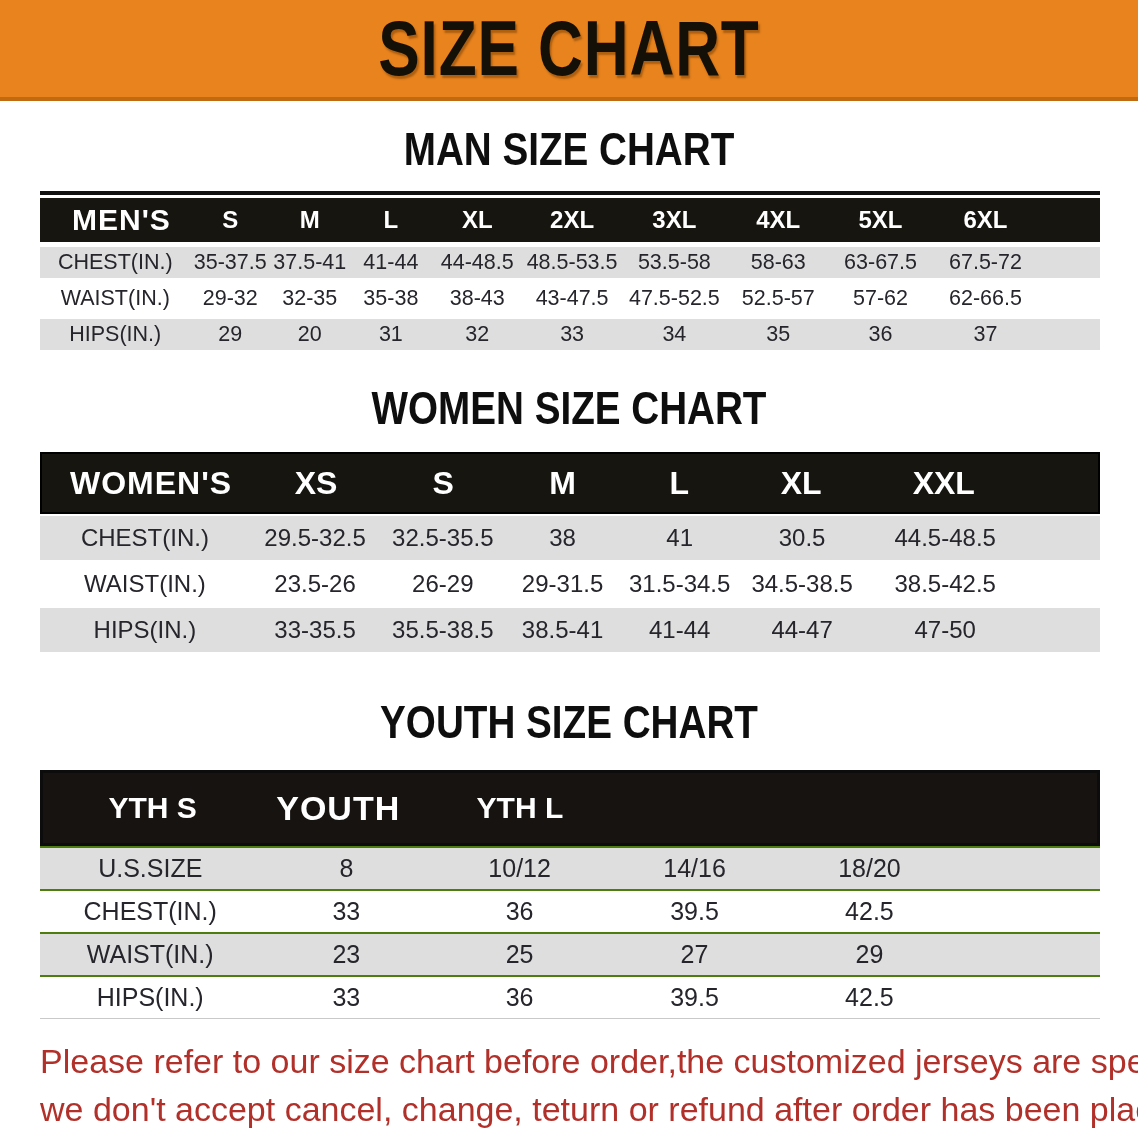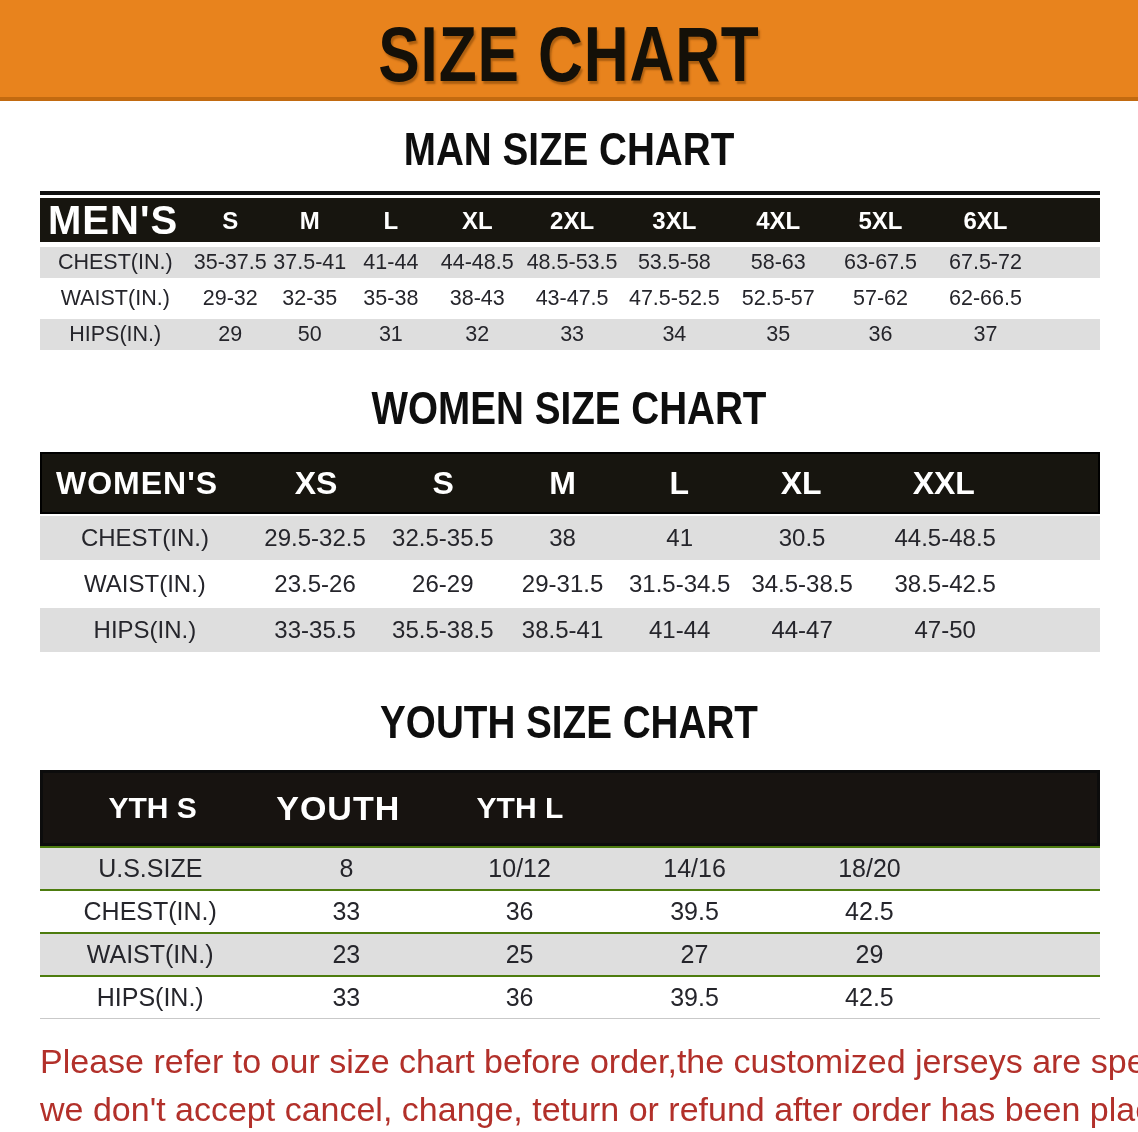--- a/index.html
+++ b/index.html
@@ -1,20 +1,20 @@
 <!DOCTYPE html>
 <html><head>
 <meta charset="utf-8">
 <style>
   html,body { margin:0; padding:0; background:#ffffff; font-family:"Liberation Sans", sans-serif; }
   .page { position:relative; width:1138px; height:1132px; background:#ffffff; overflow:hidden; }
 
   
   .banner { height:97px; background:#E8831D; border-bottom:4px solid #C26A10;
-            display:flex; align-items:flex-end; justify-content:center; }
+            display:flex; align-items:center; justify-content:center; }
   .banner-title { font-size:74px; font-weight:bold; color:#141008; letter-spacing:1px;
                   transform:scaleX(0.84) scaleY(1.04); transform-origin:center;
                   text-shadow:2px 3px 2px rgba(100,50,0,0.45); white-space:nowrap; }
 
   
   .section-heading { text-align:center; font-size:46px; font-weight:bold; color:#0e0e0e;
                      transform:scaleX(0.84); transform-origin:center; line-height:52px;
                      white-space:nowrap; }
   .h-man   { margin-top:22px; }
   .h-women { margin-top:32px; }
@@ -28,30 +28,30 @@
   .th { text-align:center; font-weight:bold; white-space:nowrap; }
   .th.label { text-align:left; letter-spacing:1px; }
   .td { text-align:center; color:#25252b; white-space:nowrap; }
   .gray  { background:#DEDEDE; }
   .white { background:#ffffff; }
 
   
   .men-grid { grid-template-columns:14.2% 7.5% 7.5% 7.8% 8.5% 9.4% 9.9% 9.7% 9.6% 10.2% 5.7%; }
   .men { margin-top:16px; }
   .men .thead { height:44px; }
-  .men .th.label { font-size:40px; padding-left:8px; }
+  .men .th.label { font-size:30px; padding-left:32px; }
   .men .th { font-size:24px; }
   .men .trow { height:31px; margin-top:5px; font-size:21.5px; }
   .men .td.label { font-size:21.5px; }
 
   
   .women-grid { grid-template-columns:19.8% 12.3% 11.8% 10.8% 11.3% 11.8% 15.2% 7%; }
   .women { margin-top:18px; }
   .women .thead { height:58px; border:2px solid #000000; }
-  .women .th.label { font-size:32px; padding-left:14px; }
+  .women .th.label { font-size:32px; padding-left:28px; }
   .women .th { font-size:32px; }
   .women .trow { height:44px; margin-top:2px; font-size:24px; }
 
   
   .youth-grid { grid-template-columns:20.8% 16.2% 16.5% 16.5% 16.5% 13.5%; }
   .youth { margin-top:22px; }
   .youth .thead { height:70px; border:3px solid #0c0c0c; background:#171310; }
   .youth .th.label { font-size:34px; padding-left:14px; }
   .youth .th { font-size:30px; }
   .youth .trow { height:41px; font-size:25px; border-top:2px solid #4d7c0f; }
@@ -109,21 +109,21 @@
       <div class="td">43-47.5</div>
       <div class="td">47.5-52.5</div>
       <div class="td">52.5-57</div>
       <div class="td">57-62</div>
       <div class="td">62-66.5</div>
       <div class="td"></div>
     </div>
     <div class="grid men-grid trow gray">
       <div class="td label">HIPS(IN.)</div>
       <div class="td">29</div>
-      <div class="td">50</div>
+      <div class="td">20</div>
       <div class="td">31</div>
       <div class="td">32</div>
       <div class="td">33</div>
       <div class="td">34</div>
       <div class="td">35</div>
       <div class="td">36</div>
       <div class="td">37</div>
       <div class="td"></div>
     </div>
   </div>

